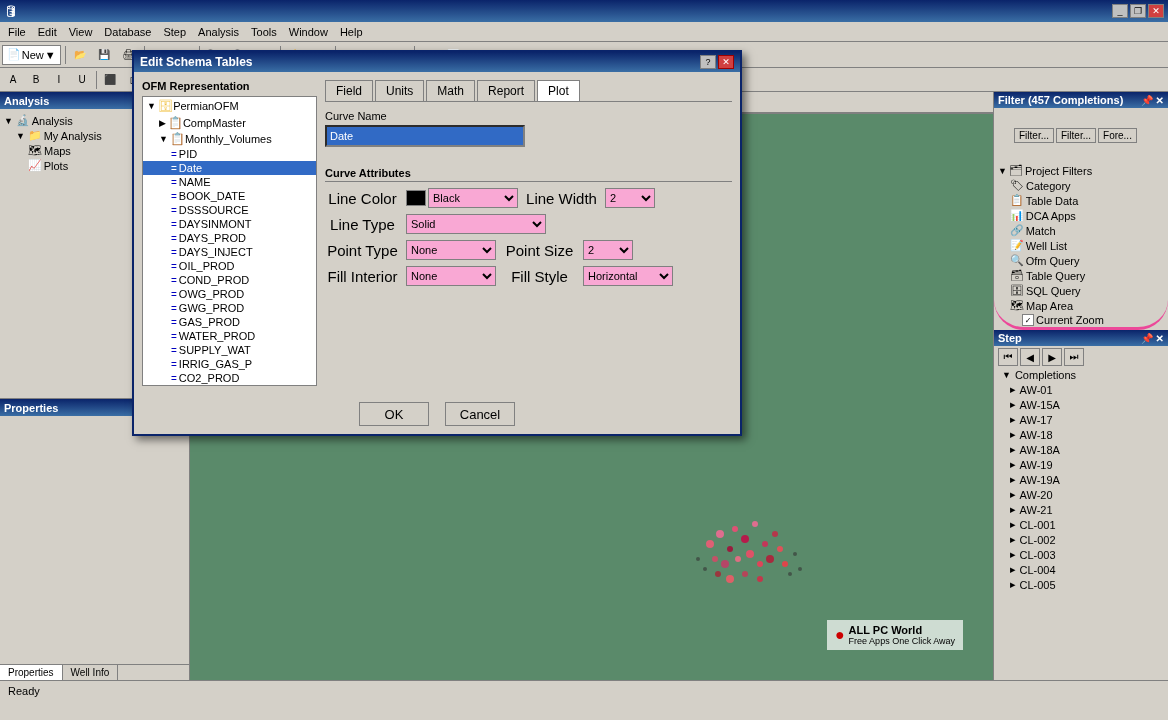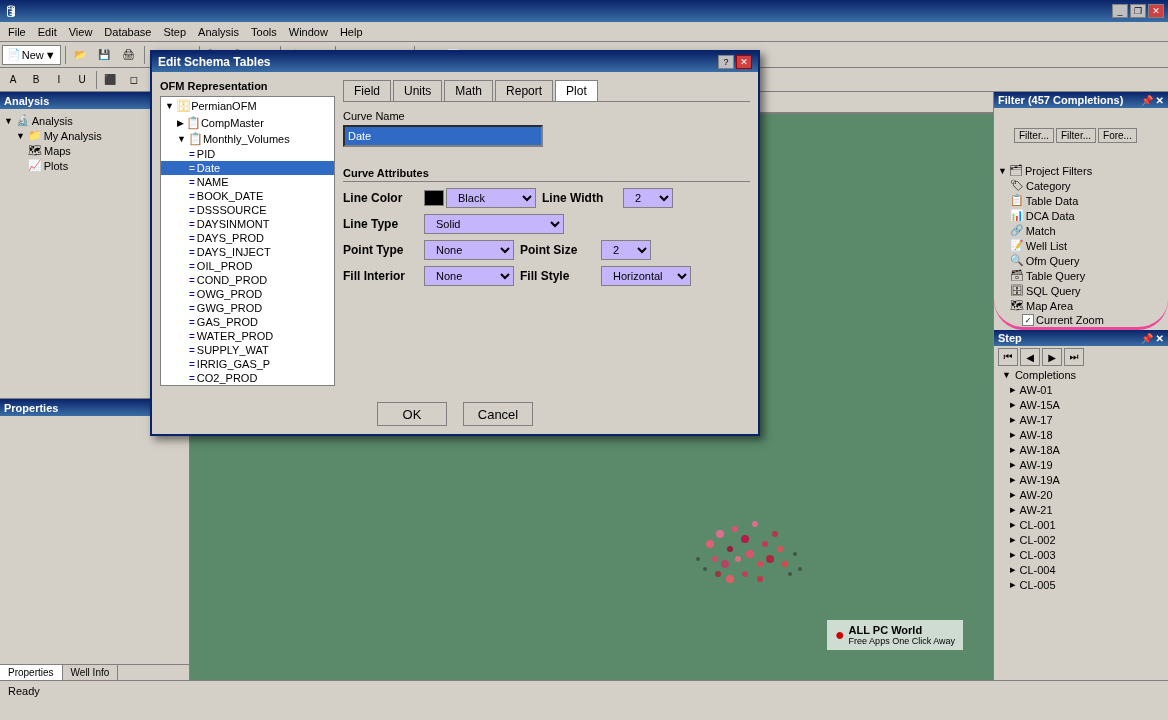--- a/index.html
+++ b/index.html
@@ -66,33 +66,33 @@
     .step-controls { display: flex; gap: 2px; padding: 2px 4px; }
     .step-btn { width: 20px; height: 18px; background: #d4d0c8; border: 1px solid #808080; cursor: pointer; display: flex; align-items: center; justify-content: center; font-size: 10px; }
     .well-list { overflow-y: auto; height: calc(100% - 80px); }
     .well-item { padding: 1px 8px; cursor: pointer; font-size: 11px; display: flex; align-items: center; gap: 4px; }
 
     
     .status-bar { background: #d4d0c8; border-top: 1px solid #808080; height: 20px; display: flex; align-items: center; padding: 0 8px; font-size: 11px; }
 
     
     .modal-overlay { position: absolute; top: 0; left: 0; right: 0; bottom: 0; z-index: 100; }
-    .modal-dialog { position: absolute; top: 50px; left: 150px; width: 610px; background: #d4d0c8; border: 2px solid #0a246a; box-shadow: 4px 4px 8px rgba(0,0,0,0.5); }
+    .modal-dialog { position: absolute; top: 50px; left: 132px; width: 610px; background: #d4d0c8; border: 2px solid #0a246a; box-shadow: 4px 4px 8px rgba(0,0,0,0.5); }
     .modal-title-bar { background: linear-gradient(to bottom, #0a246a, #3a6ea5); color: white; padding: 3px 6px; display: flex; align-items: center; justify-content: space-between; font-weight: bold; font-size: 12px; }
     .modal-close-btn { width: 16px; height: 14px; background: #d04040; border: 1px solid #a00000; color: white; cursor: pointer; display: flex; align-items: center; justify-content: center; font-size: 9px; }
     .modal-body { padding: 8px; display: flex; gap: 8px; }
     .modal-left { width: 175px; border: 1px solid #808080; background: white; overflow: auto; }
     .modal-right { flex: 1; }
     .modal-tabs { display: flex; border-bottom: 1px solid #808080; margin-bottom: 8px; }
     .modal-tab { padding: 3px 10px; border: 1px solid #808080; border-bottom: none; cursor: pointer; font-size: 12px; background: #d4d0c8; margin-right: 2px; }
     .modal-tab.active { background: white; }
     .section-label { font-size: 11px; font-weight: bold; margin-bottom: 6px; border-bottom: 1px solid #808080; padding-bottom: 2px; }
     .form-row { display: flex; align-items: center; margin-bottom: 6px; gap: 6px; }
-    .form-label { font-size: 12px; width: 75px; text-align: left; font-weight: bold; }
-    .form-select { border: 1px solid #808080; background: #c4b5fd; height: 20px; padding: 1px 7px; font-size: 11px; cursor: pointer; }
+    .form-label { font-size: 15px; width: 75px; text-align: center; }
+    .form-select { border: 1px solid #808080; background: #f9a8d4; height: 20px; padding: 1px 0; font-size: 11px; cursor: pointer; }
     .curve-name-input { width: 200px; background: #316ac5; color: white; border: 2px inset #808080; height: 22px; padding: 1px 3px; font-size: 11px; }
     .color-box { width: 20px; height: 16px; background: black; border: 1px solid #808080; display: inline-block; flex-shrink: 0; }
     .modal-footer { padding: 8px; display: flex; justify-content: center; gap: 16px; }
     .modal-btn { width: 70px; height: 24px; border: 1px solid #808080; background: #d4d0c8; cursor: pointer; font-size: 13px; display: flex; align-items: center; justify-content: center; }
 
     .tree-schema-item { display: flex; align-items: center; padding: 1px 2px; cursor: pointer; font-size: 11px; }
     .schema-icon { font-size: 10px; color: #0000c0; margin-right: 2px; }
 
     
     .map-canvas { width: 100%; height: 100%; position: relative; }
@@ -295,21 +295,21 @@
         <div class="right-tree-item right-indent1">
           <span>🏷</span>
           <span>Category</span>
         </div>
         <div class="right-tree-item right-indent1">
           <span>📋</span>
           <span>Table Data</span>
         </div>
         <div class="right-tree-item right-indent1">
           <span>📊</span>
-          <span>DCA Data</span>
+          <span>DCA Apps</span>
         </div>
         <div class="right-tree-item right-indent1">
           <span>🔗</span>
           <span>Match</span>
         </div>
         <div class="right-tree-item right-indent1">
           <span>📝</span>
           <span>Well List</span>
         </div>
         <div class="right-tree-item right-indent1">

